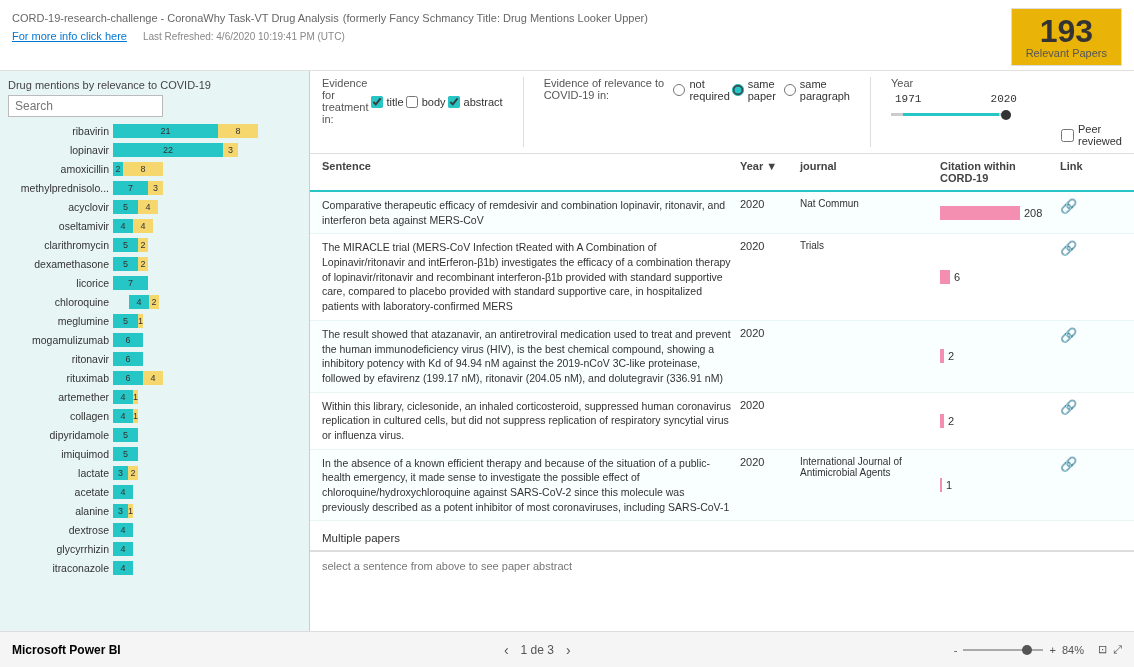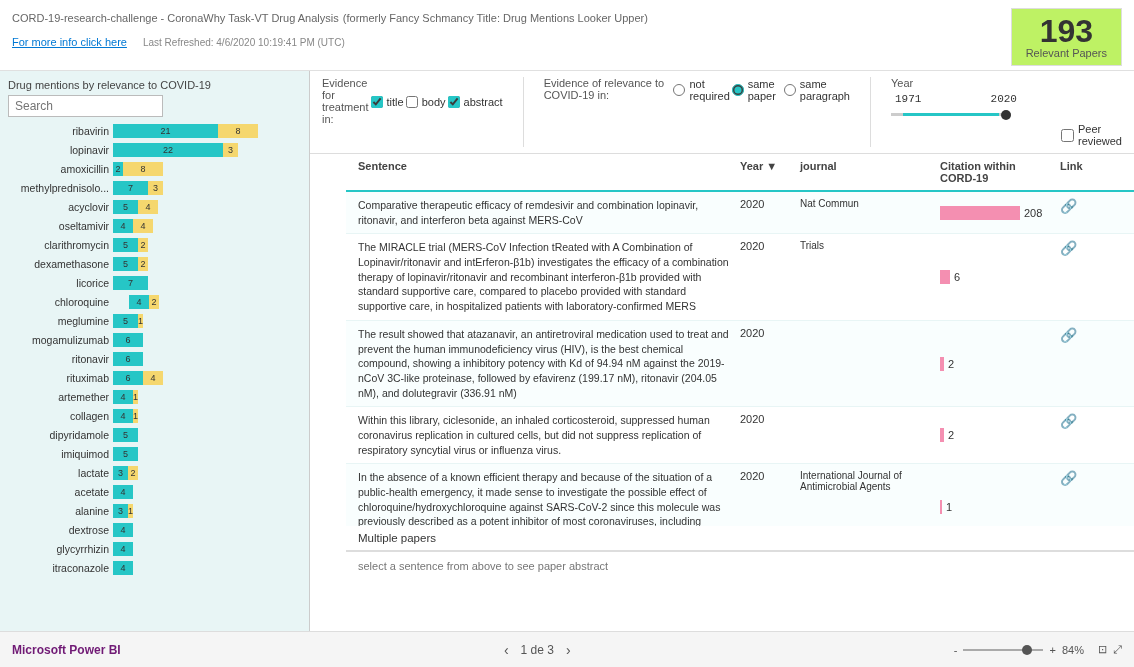--- a/index.html
+++ b/index.html
@@ -47,21 +47,21 @@
       display: block;
       margin-top: 2px;
     }
     .header-refresh {
       font-size: 10px;
       color: #888;
       margin-top: 2px;
     }
     .header-right {
       text-align: center;
-      background: #bef264;
+      background: #eab308;
       border: 1px solid #ddd;
       padding: 6px 14px;
       min-width: 110px;
     }
     .header-count {
       font-size: 32px;
       font-weight: 700;
       color: #333;
       line-height: 1;
     }
@@ -252,21 +252,20 @@
       margin-top: auto;
       align-self: flex-end;
     }
 
     
     .table-area {
       flex: 1;
       overflow: hidden;
       display: flex;
       flex-direction: column;
-      padding-left: 36px;
     }
     .table-header {
       display: grid;
       grid-template-columns: 1fr 60px 140px 120px 50px 20px;
       background: #fff;
       border-bottom: 2px solid #26c6c6;
       padding: 4px 8px;
       font-size: 11px;
       color: #444;
       font-weight: 600;
@@ -333,21 +332,21 @@
     .footer {
       height: 36px;
       background: #f5f5f5;
       border-top: 1px solid #ddd;
       display: flex;
       align-items: center;
       justify-content: space-between;
       padding: 0 12px;
     }
     .footer-brand {
-      color: #701a75;
+      color: #000000;
       font-size: 12px;
       font-weight: 600;
       text-decoration: none;
     }
     .footer-nav {
       display: flex;
       align-items: center;
       gap: 8px;
       font-size: 12px;
       color: #555;
@@ -392,21 +391,21 @@
 <body>
 
 <div class="main-container">
 
   <div class="header">
     <div class="header-left">
       <div class="header-title">
         <span>CORD-19-research-challenge - CoronaWhy Task-VT Drug Analysis</span>
         <span>(formerly Fancy Schmancy Title: Drug Mentions Looker Upper)</span>
       </div>
-      <div style="display:flex;align-items:center;gap:16px;margin-top:8px;">
+      <div style="display:flex;align-items:center;gap:16px;margin-top:2px;">
         <a class="header-link">For more info click here</a>
         <span class="header-refresh">Last Refreshed: 4/6/2020 10:19:41 PM (UTC)</span>
       </div>
     </div>
     <div class="header-right">
       <div class="header-count">193</div>
       <div class="header-count-label">Relevant Papers</div>
     </div>
   </div>
 

